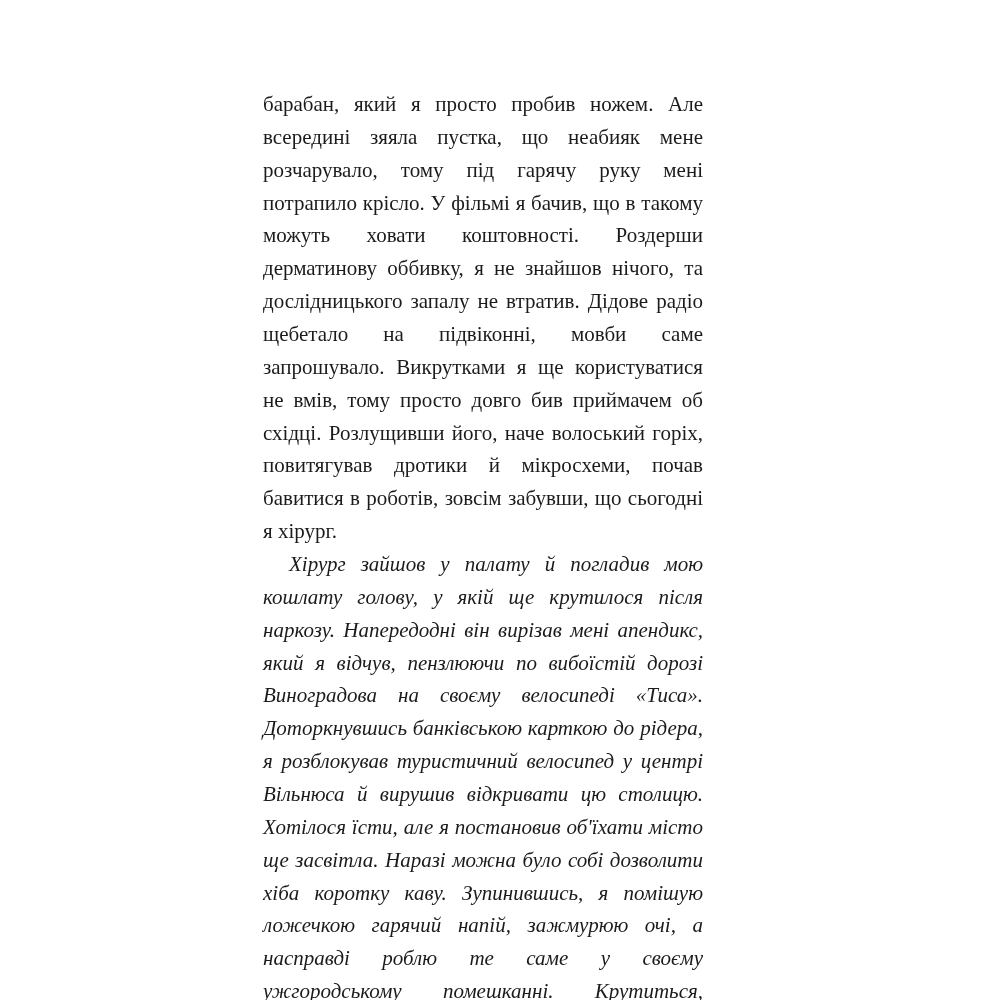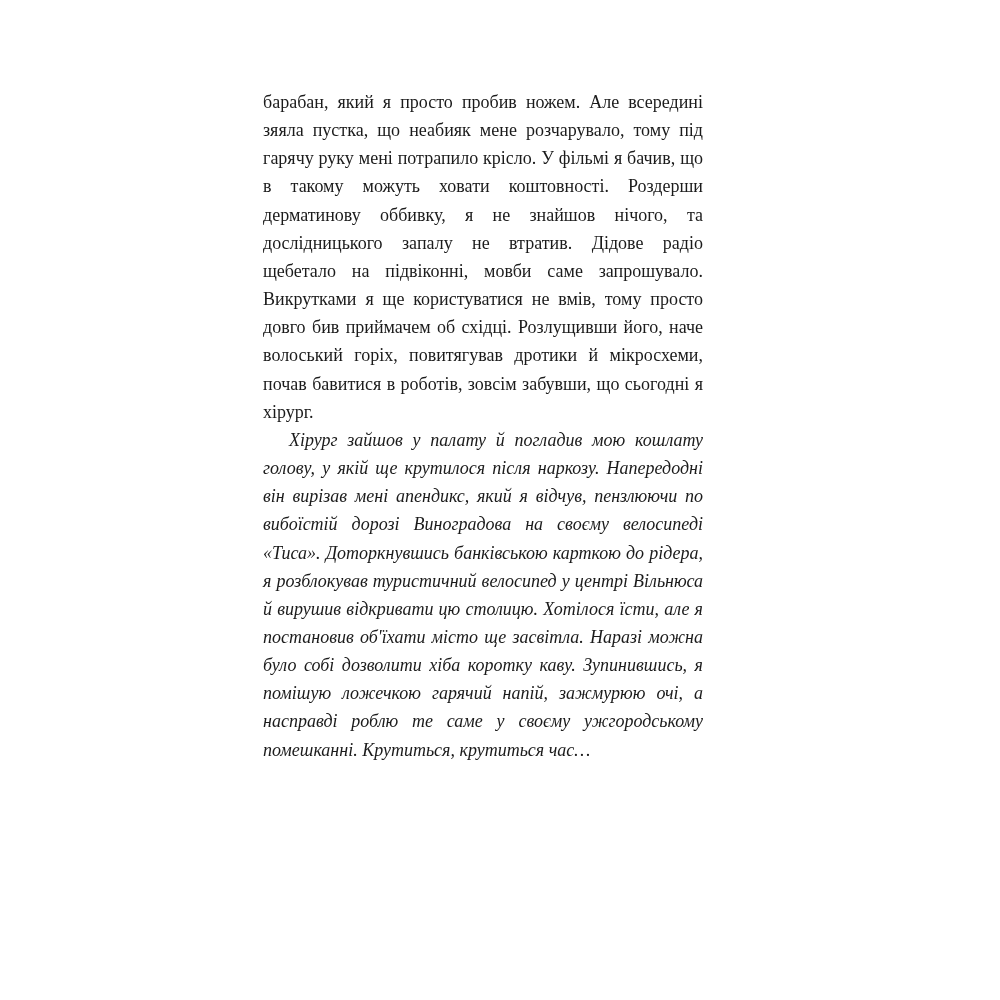--- a/index.html
+++ b/index.html
@@ -21,21 +21,21 @@
     background: #ffffff;
   }
   .text-column {
     position: absolute;
     left: 263px;
     top: 88px;
     width: 440px;
   }
   .para {
     margin: 0;
-    font-size: 18px;
+    font-size: 21px;
     line-height: 1.565;
     text-align: justify;
     text-justify: inter-word;
     hyphens: manual;
     color: #1b1b1b;
   }
   .para + .para {
     text-indent: 26px;
     font-style: italic;
   }

